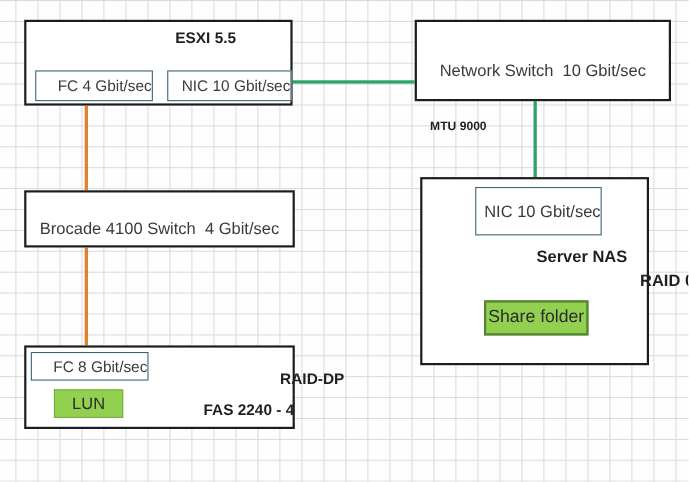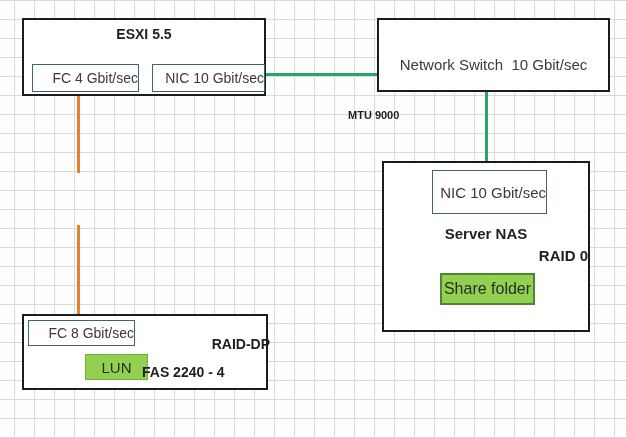--- a/index.html
+++ b/index.html
@@ -45,21 +45,21 @@
     justify-content: center;
     color: #2b2b2b;
     white-space: nowrap;
   }
   .line { position: absolute; }
   .line.fc  { background: var(--connector-fc, #e2812e); width: 3px; }
   .line.eth { background: var(--connector-ethernet, #2aa567); }
   .bold-label { font-weight: bold; color: #1f1f1f; }
   .center-flex { display: flex; align-items: center; justify-content: center; }
   .ws-pre { white-space: pre; margin-top: 19px; }
-  .abs { position: absolute; }
+  .abs { position: absolute; margin-left: 43px; }
 </style>
 </head>
 <body>
 
 <div class="canvas">
 
   <div class="line fc" style="left:77px; top:96px; height:77px;"></div>
   <div class="line fc" style="left:77px; top:225px; height:89px;"></div>
   <div class="line eth" style="left:266px; top:73px; width:111px; height:3px;"></div>
   <div class="line eth" style="left:485px; top:91px; width:3px; height:70px;"></div>
@@ -73,26 +73,29 @@
       <span>NIC 10 Gbit/sec</span>
     </div>
   </div>
 
   <div class="box center-flex" style="left:377px; top:18px; width:233px; height:74px; font-size:15px; color:#3a3a3a;">
     <span class="ws-pre">Network Switch  10 Gbit/sec</span>
   </div>
 
   <div class="abs bold-label" style="left:348px; top:109px; font-size:11px;">MTU 9000</div>
 
+  <div class="box center-flex" style="left:22px; top:173px; width:246px; height:52px; font-size:15px; color:#3a3a3a;">
+    <span class="ws-pre">Brocade 4100 Switch  4 Gbit/sec</span>
+  </div>
 
   <div class="box" style="left:22px; top:314px; width:246px; height:76px;">
     <div class="port" style="left:4px; top:4px; width:107px; height:26px;">
       <span>FC 8 Gbit/sec</span>
     </div>
-    <div class="green-chip" style="left:25px; top:38px; width:63px; height:26px; border:1.5px solid var(--lun-border, #77ad3c); font-size:15px;margin-left:36px;">
+    <div class="green-chip" style="left:25px; top:38px; width:63px; height:26px; border:1.5px solid var(--lun-border, #77ad3c); font-size:15px;">
       <span>LUN</span>
     </div>
     <div class="abs bold-label" style="left:118px; top:20px; width:128px; text-align:right; font-size:14px;">RAID-DP</div>
     <div class="abs bold-label" style="left:118px; top:48px; width:128px; font-size:14px;">FAS 2240 - 4</div>
   </div>
 
   <div class="box" style="left:382px; top:161px; width:208px; height:171px;">
     <div class="port" style="left:48px; top:7px; width:115px; height:44px; font-size:15px;">
       <span>NIC 10 Gbit/sec</span>
     </div>

